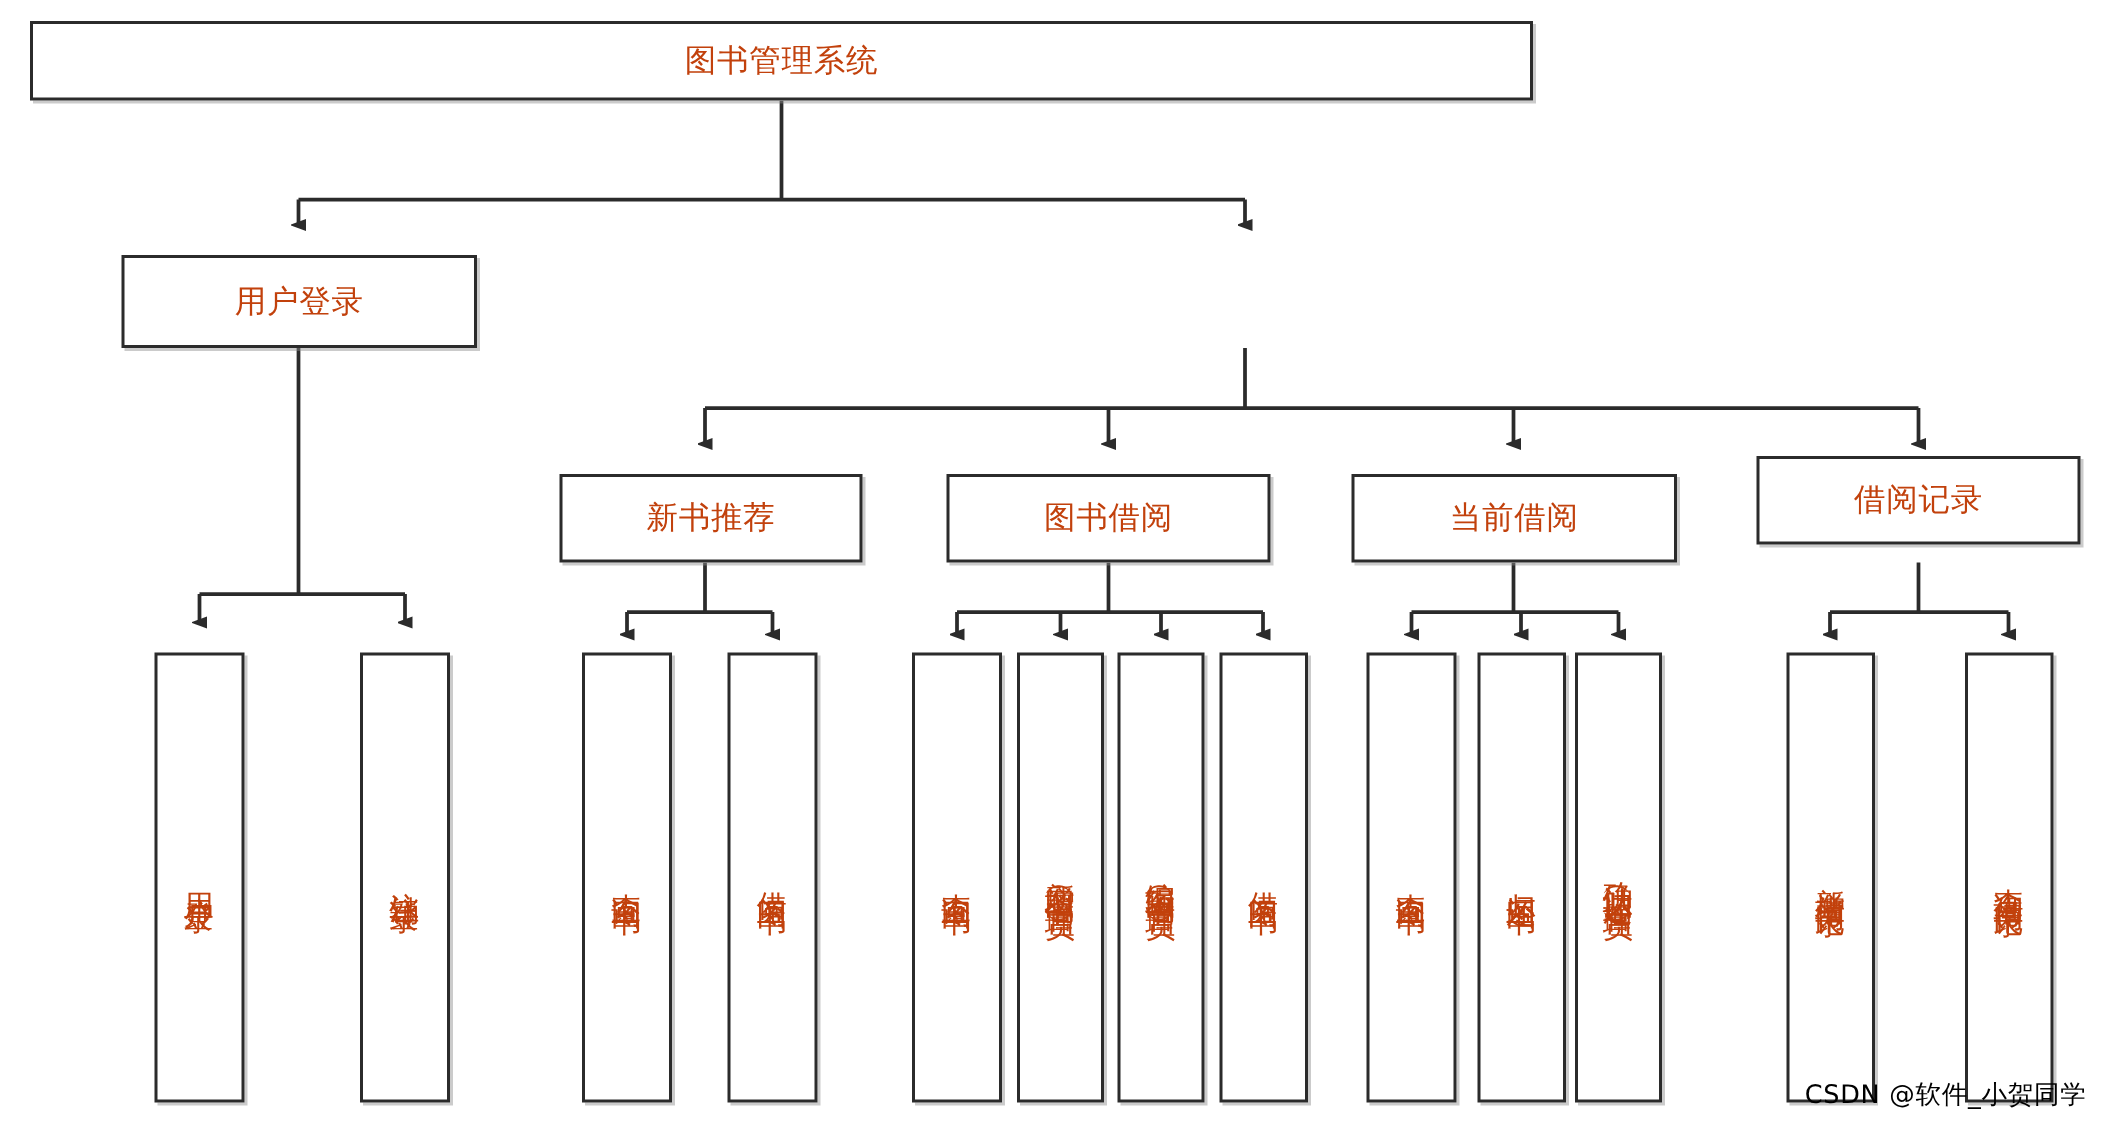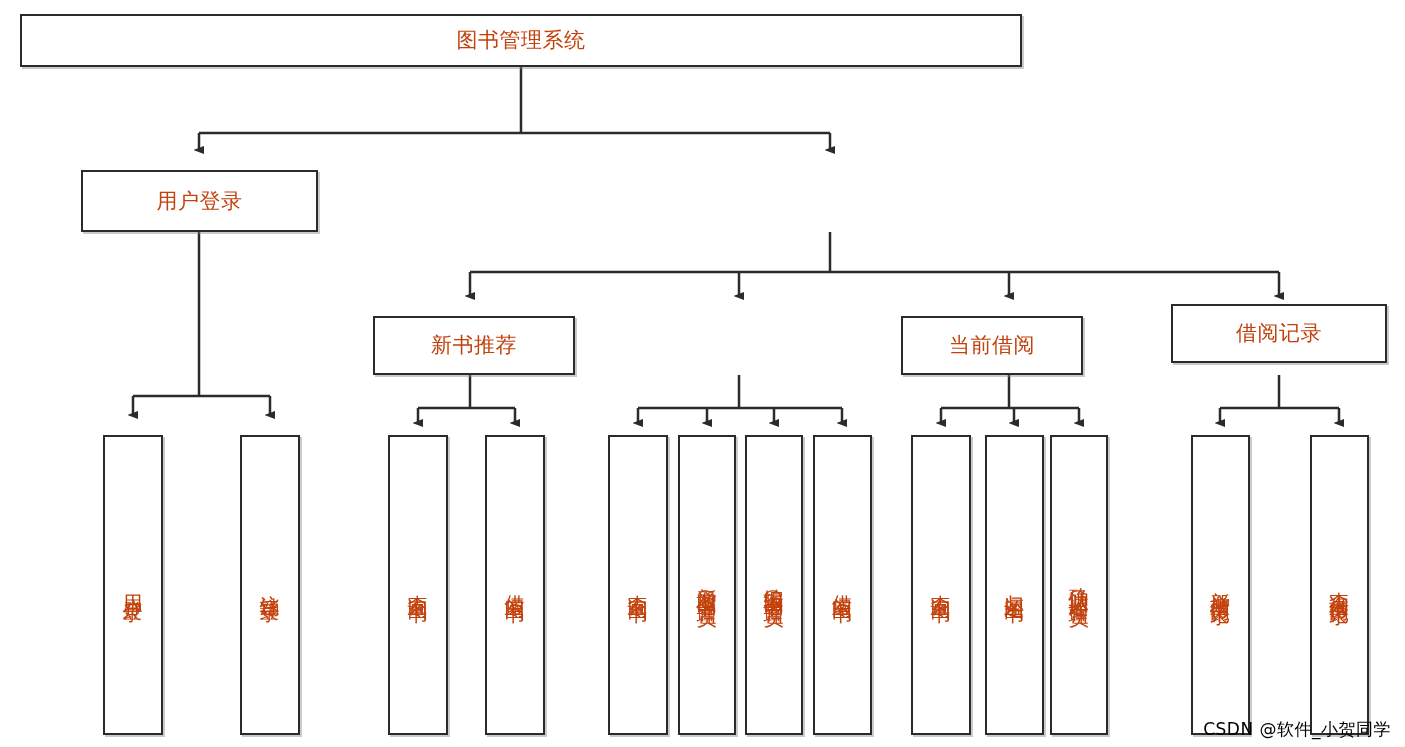--- a/index.html
+++ b/index.html
@@ -123,21 +123,24 @@
     <span class="label">图书管理系统</span>
   </div>
 
   <div class="node" style="left:81px; top:170px; width:237px; height:62px;">
     <span class="label">用户登录</span>
   </div>
 
   <div class="node" style="left:349px; top:316px; width:202px; height:59px;margin-left:24px;">
     <span class="label">新书推荐</span>
   </div>
-  <div class="node" style="left:901px; top:316px; width:182px; height:59px;">
+  <div class="node" style="left:631px; top:316px; width:216px; height:59px;">
+    <span class="label">图书借阅</span>
+  </div>
+  <div class="node" style="left:901px; top:316px; width:217px; height:59px;">
     <span class="label">当前借阅</span>
   </div>
   <div class="node" style="left:1171px; top:304px; width:216px; height:59px;">
     <span class="label">借阅记录</span>
   </div>
 
   <div class="node vertical" style="left:103px; top:435px; width:60px; height:300px;">
     <span class="label">用户登录</span>
   </div>
   <div class="node vertical" style="left:240px; top:435px; width:60px; height:300px;">

